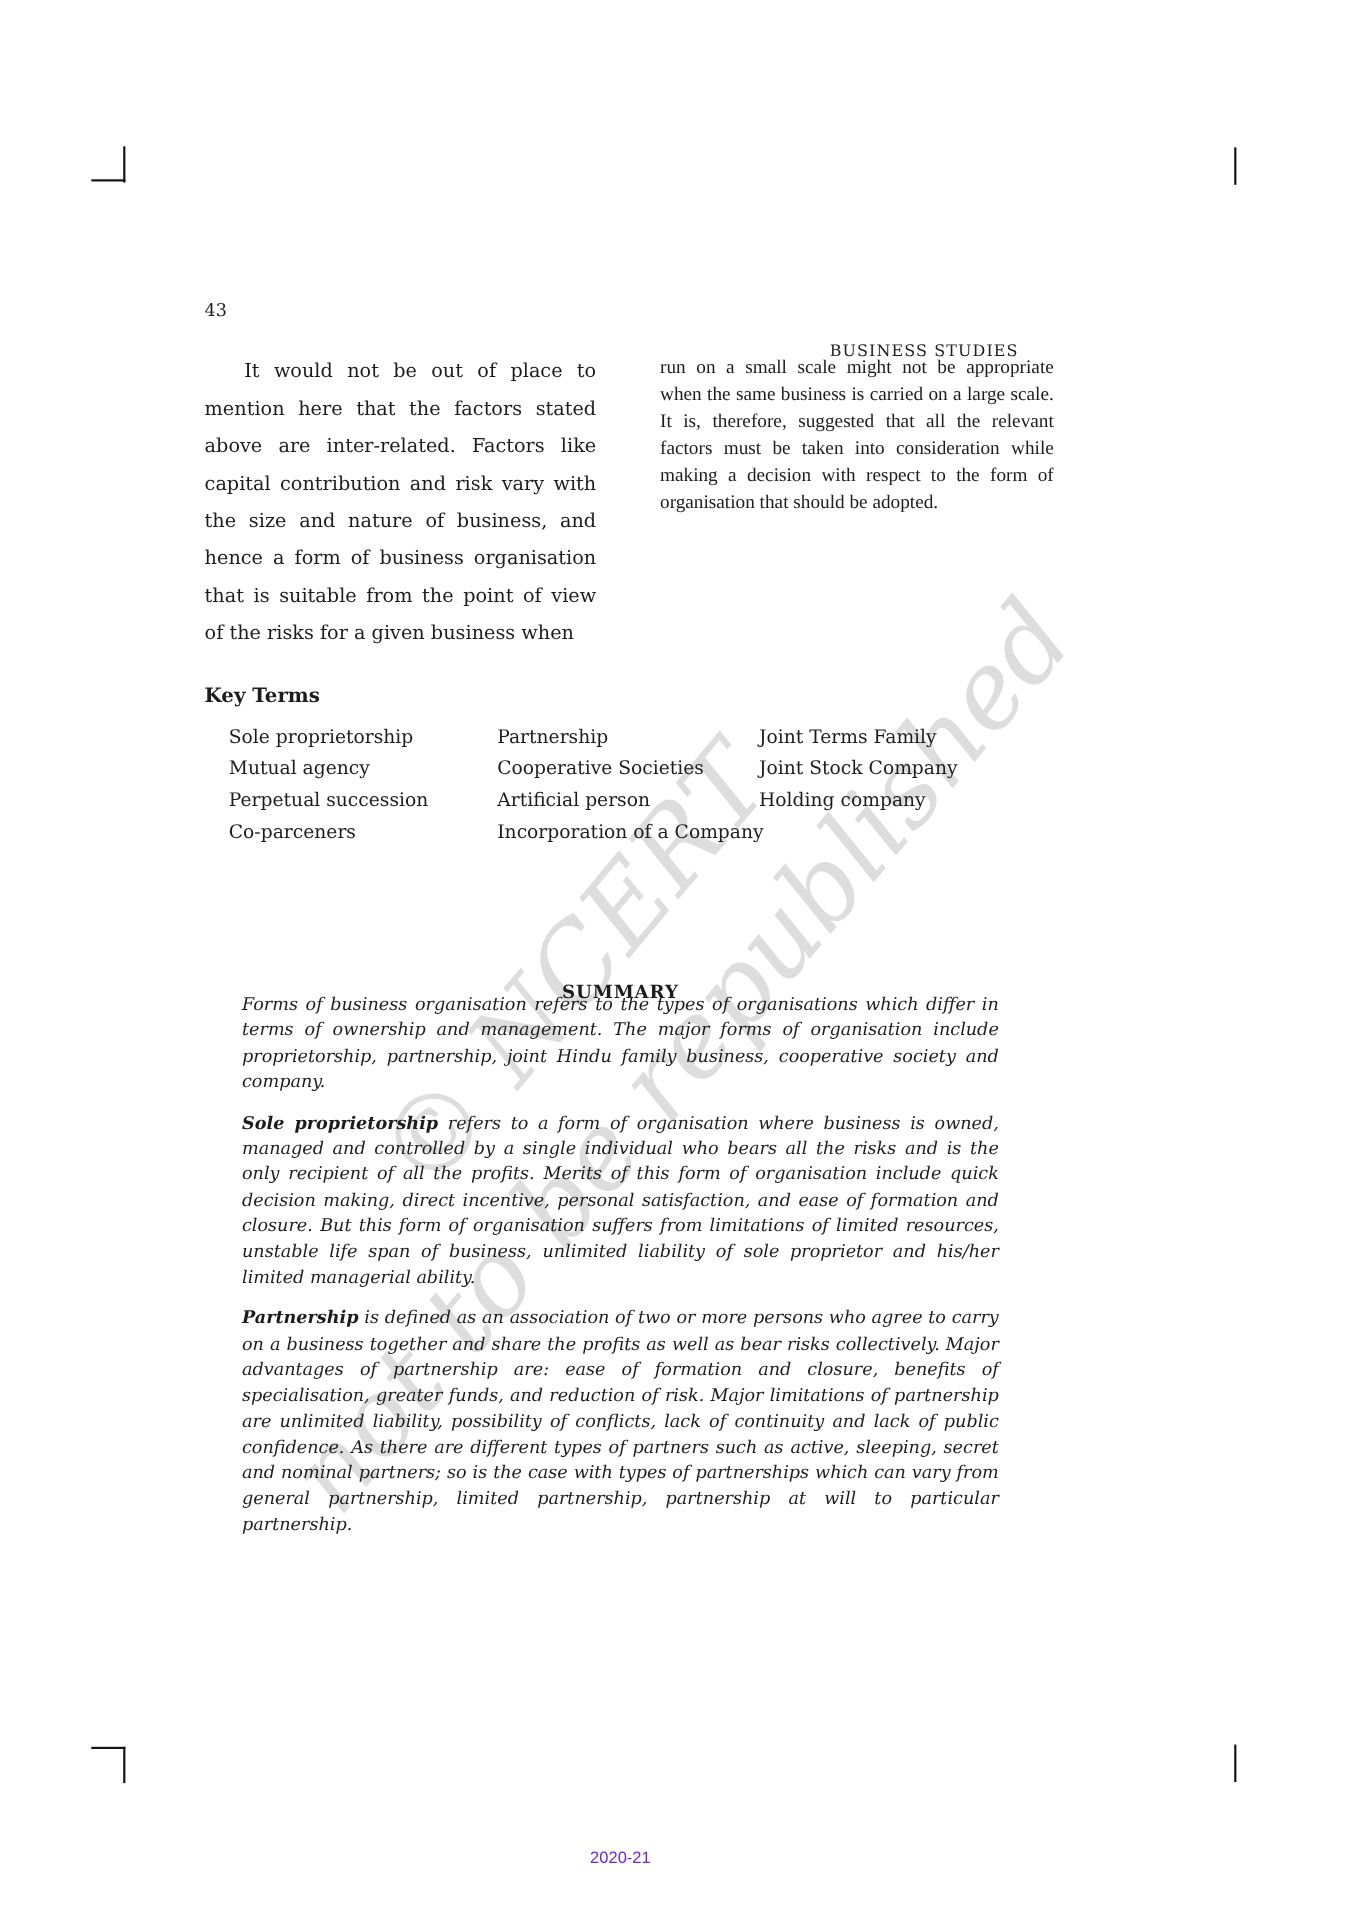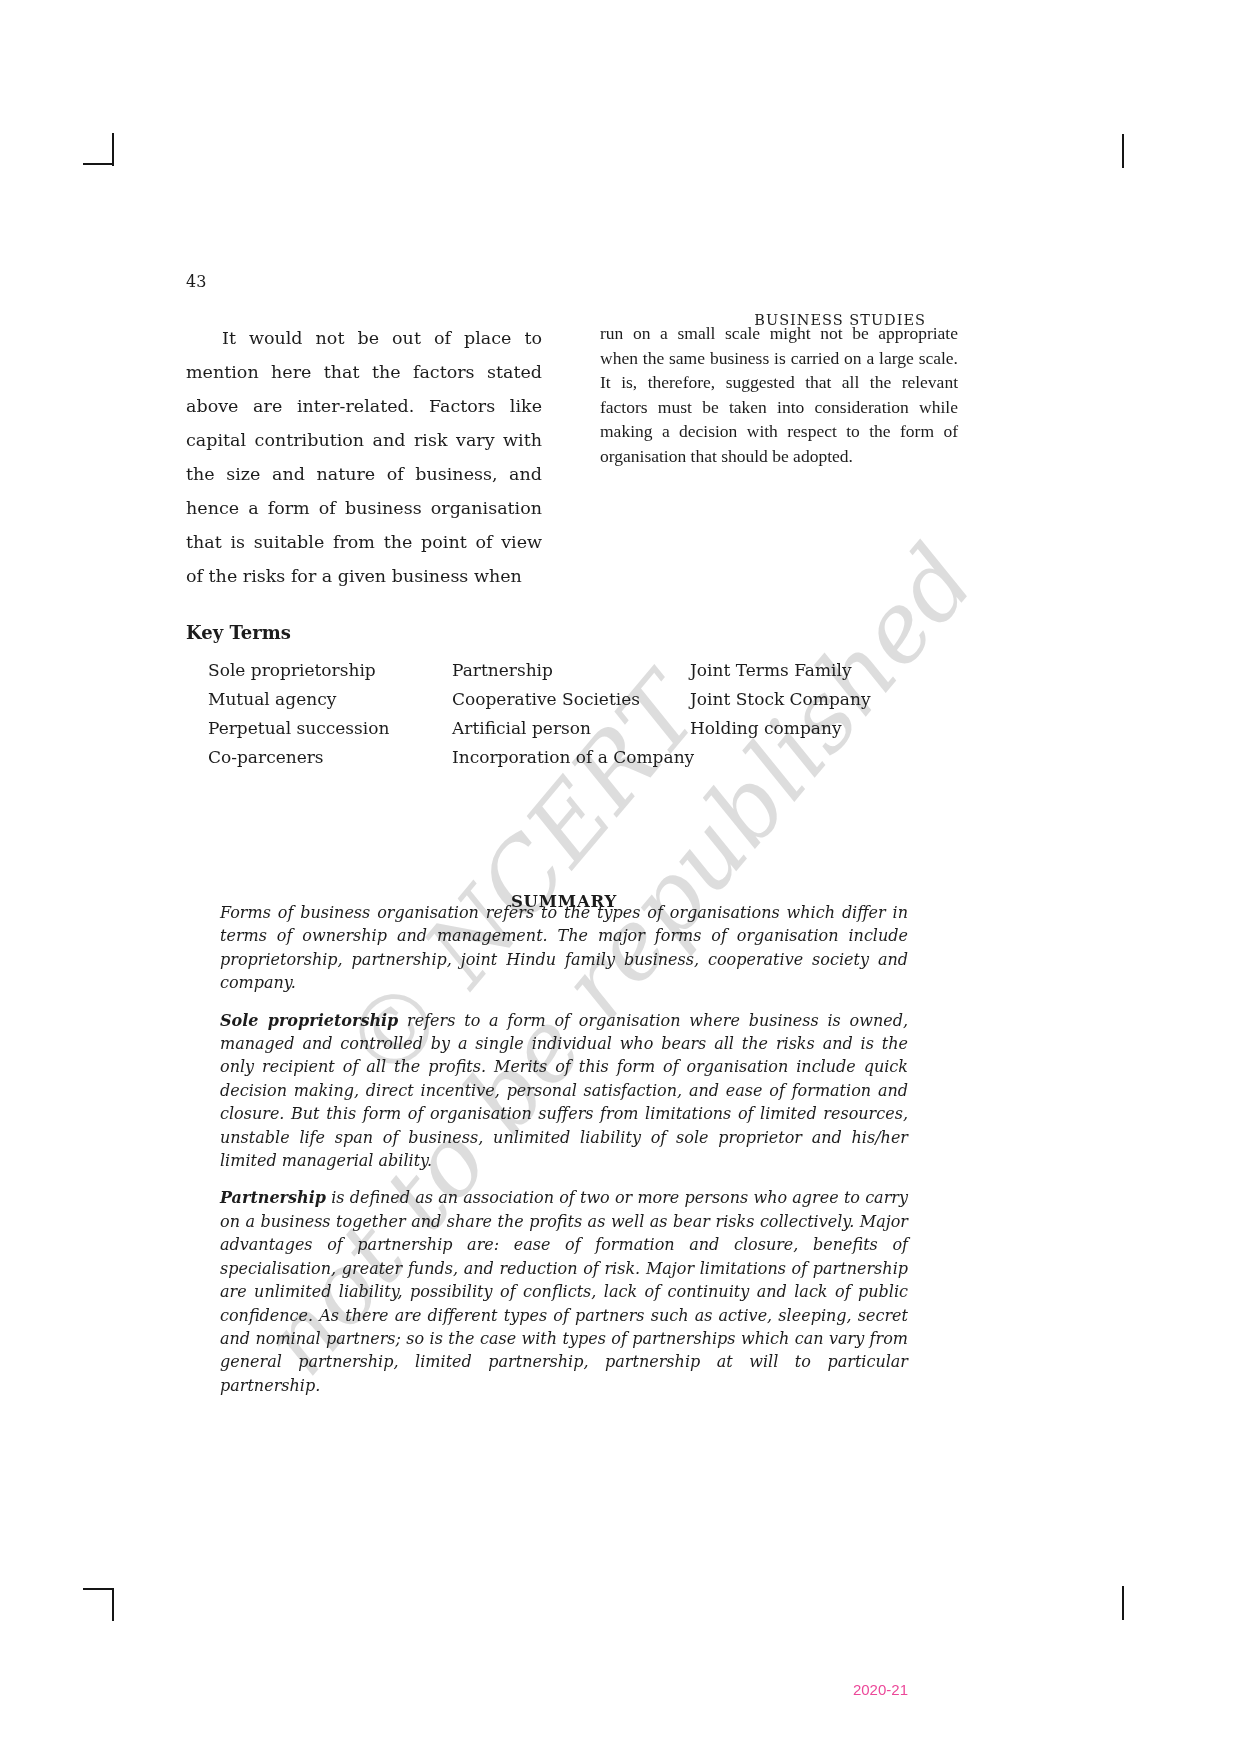--- a/index.html
+++ b/index.html
@@ -41,22 +41,22 @@
                     grid-auto-rows:29px; font-size:17px; }
   .kt-cell { white-space:nowrap; }
 
   .summary-title { position:absolute; left:220px; top:856px; width:688px; text-align:center;
                    font-size:16.5px; font-weight:bold; letter-spacing:0.8px;margin-top:36px; }
   .summary-paras { position:absolute; left:220px; top:901px; width:688px;
                    font-size:16px; line-height:23.4px; text-align:justify;font-style:italic; }
   .summary-paras p { margin:0 0 14px 0; }
   .summary-paras b { font-weight:bold; }
 
-  .footer { position:absolute; left:220px; top:1681px; width:688px; text-align:right;
-            font-family:"Liberation Sans", sans-serif; font-size:15px; color:#ec4899; }
+  .footer { position:absolute; left:220px; top:1681px; width:688px; text-align:center;
+            font-family:"Liberation Sans", sans-serif; font-size:15px; color:#6d28d9; }
 </style>
 </head>
 <body>
 
 <div class="page">
 
   <div class="watermark">
     <div class="wm-line1">© NCERT</div>
     <div class="wm-line2">not to be republished</div>
   </div>

